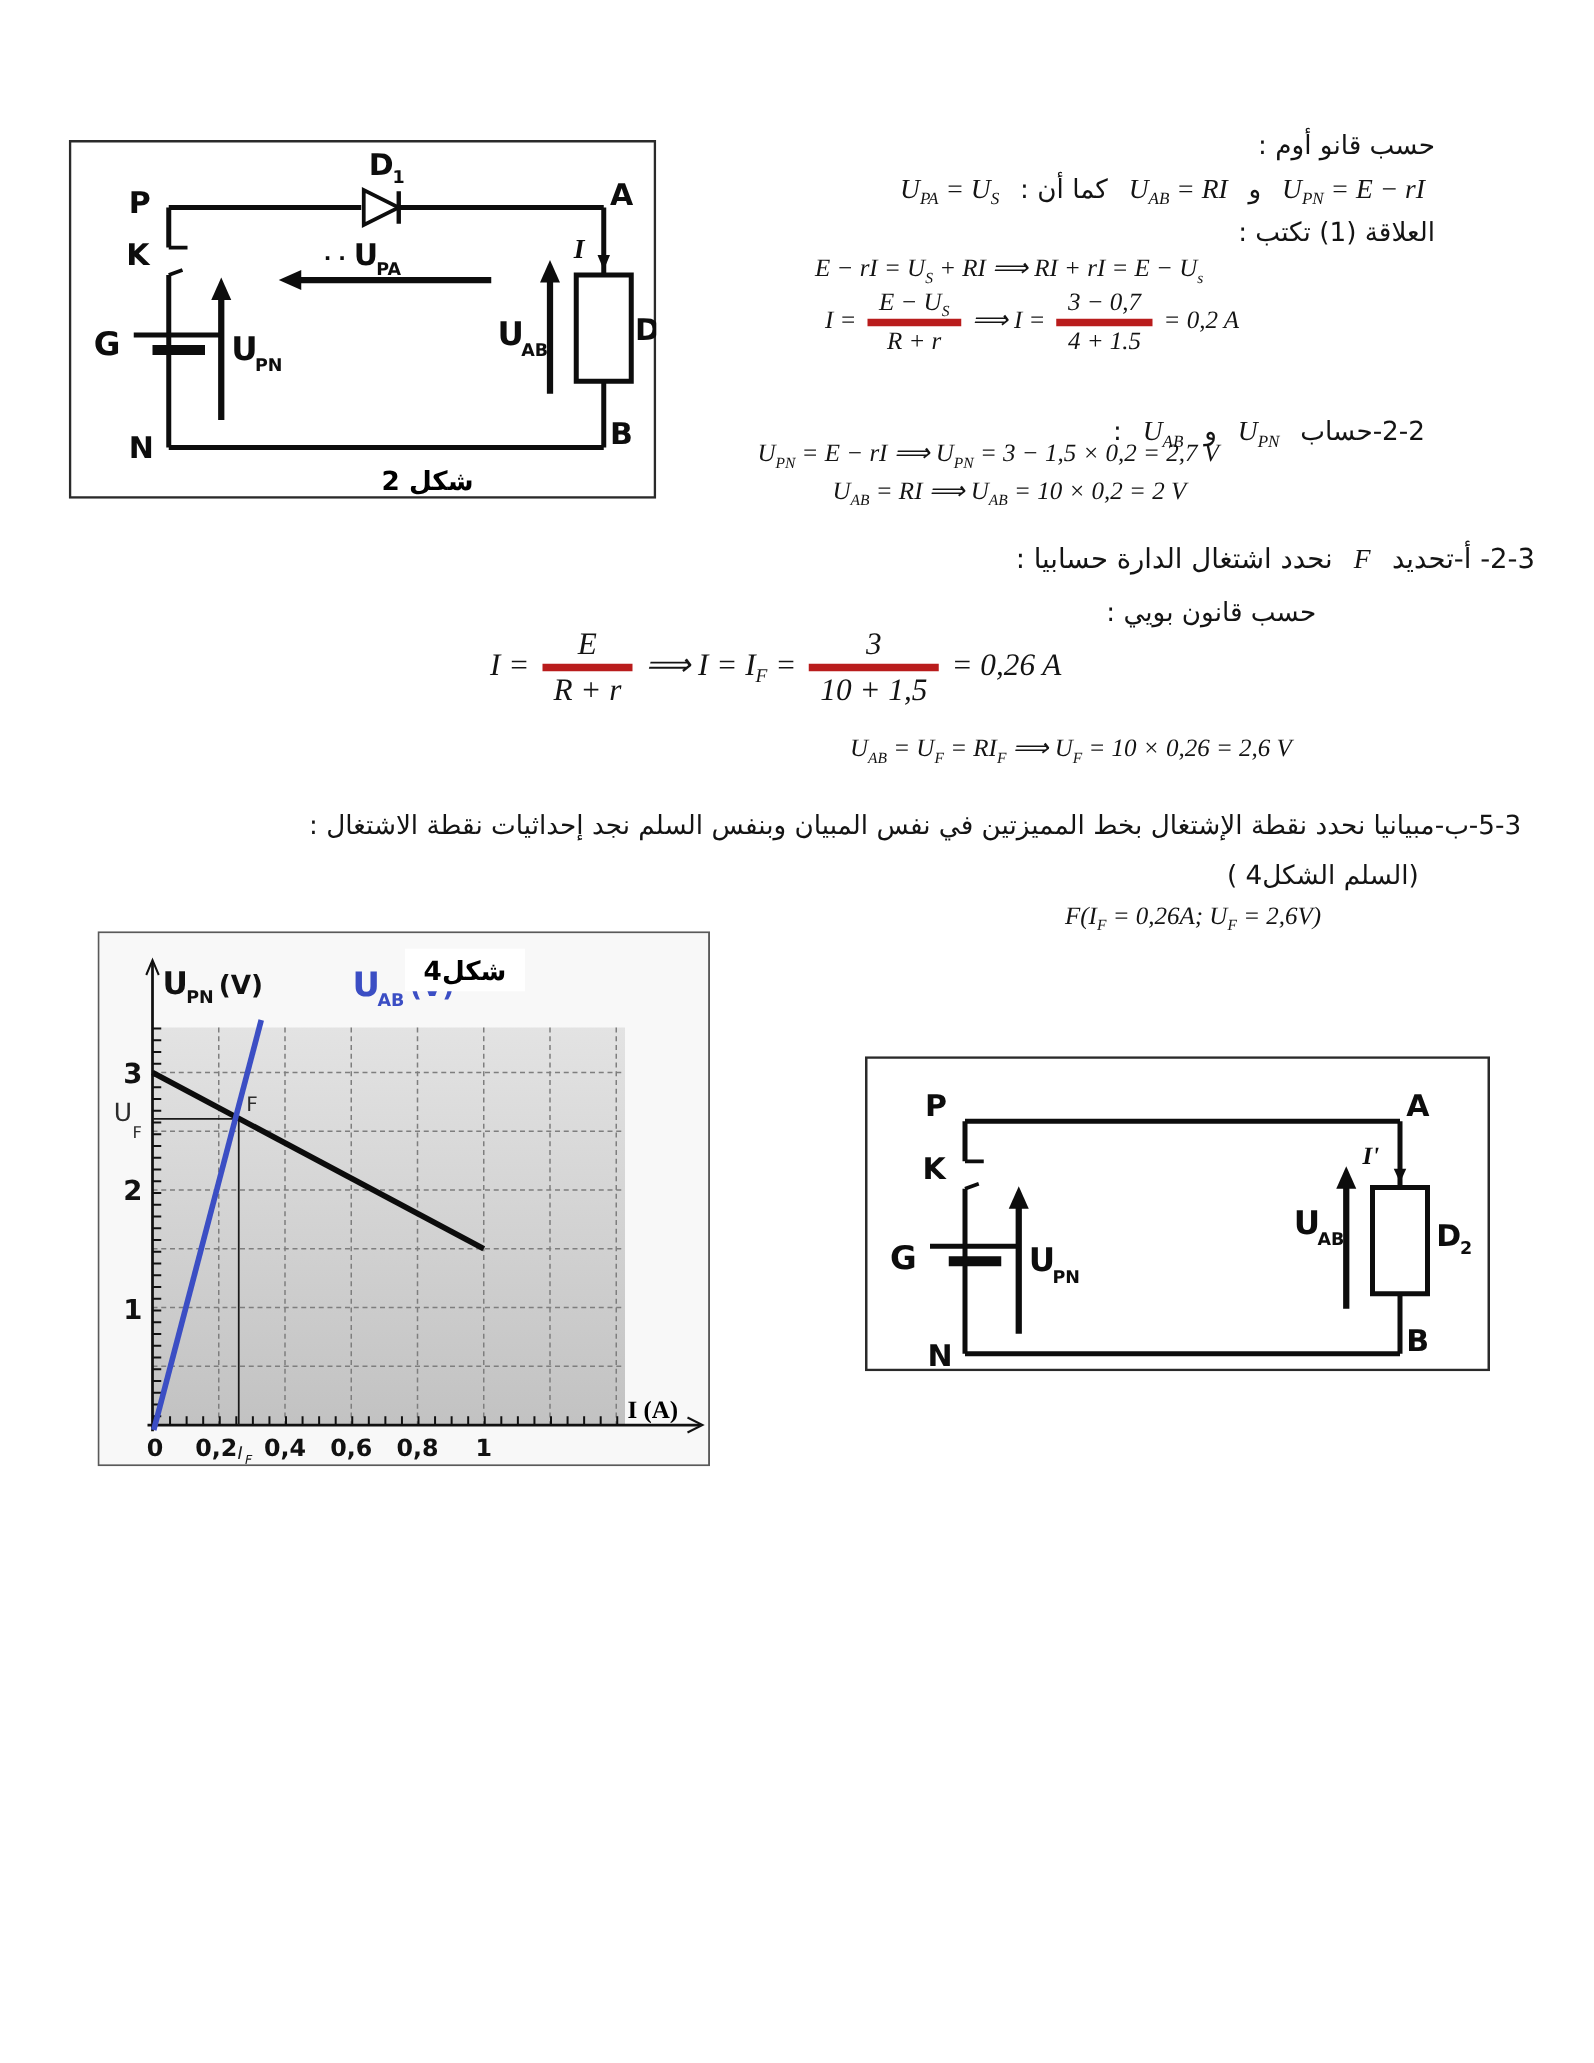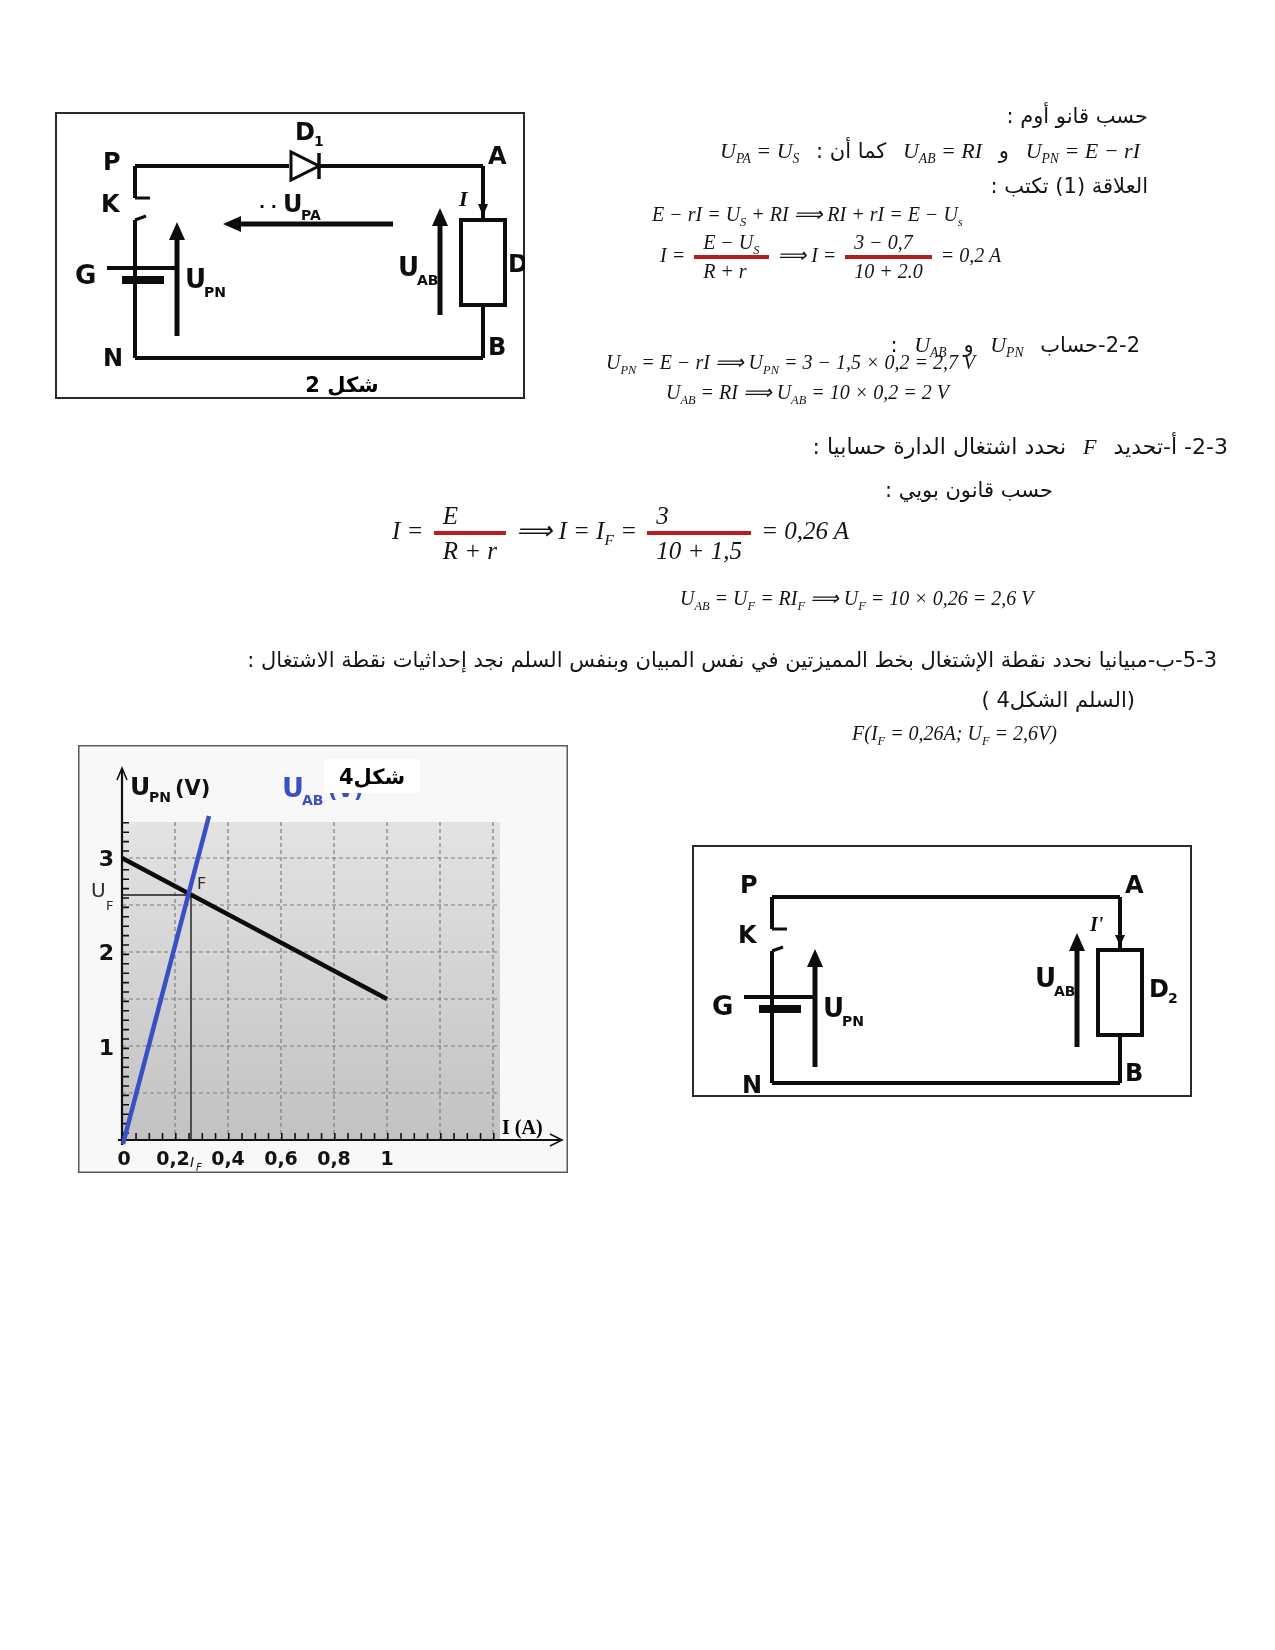--- a/index.html
+++ b/index.html
@@ -6,23 +6,23 @@
   body{width:1275px;height:1650px;position:relative;background:#ffffff;
        font-family:"DejaVu Sans",sans-serif;color:#141414;overflow:hidden}
   .abs{position:absolute}
   .ar{font-size:21px;direction:rtl;white-space:nowrap}
   .ar .math{font-size:22px}
   .ar > *{margin:0 5px}
   .math{font-family:Liberation Serif, serif;font-style:italic;white-space:nowrap}
   .eq{font-size:20px}
   .eq-big{font-size:25px}
   sub{font-size:0.62em;font-style:italic;line-height:0}
-  .frac{display:inline-block;text-align:left;vertical-align:middle;padding:0 4px}
+  .frac{display:inline-block;text-align:center;vertical-align:middle;padding:0 4px}
   .frac .num,.frac .den{display:block;padding:0 9px;line-height:1.25}
-  .frac .den{border-top:4px solid #b91c1c}
+  .frac .den{border-top:6px solid #b91c1c}
   svg text{font-family:"DejaVu Sans",sans-serif}
   .rtltext{direction:rtl;unicode-bidi:isolate}
   .serif{font-family:"Liberation Serif","DejaVu Sans",serif}
 </style>
 </head>
 <body>
 
 <svg class="abs" style="left:55px;top:112px" width="470" height="287" viewBox="0 0 470 287">
   <rect x="1" y="1" width="468" height="285" fill="#ffffff" stroke="#2a2a2a" stroke-width="2"></rect>
   <g stroke="#0d0d0d" stroke-width="4" fill="none">
@@ -93,21 +93,21 @@
   <span class="math" dir="ltr"><span>U</span><sub>PA</sub><span> = U</span><sub>S</sub></span>
 </div>
 
 <div class="abs ar" style="top:174px;right:127px">العلاقة (1) تكتب :</div>
 
 <div class="abs math eq" style="top:202px;left:652px">
   <span>E − rI = U</span><sub>S</sub><span> + RI  ⟹ RI + rI = E − U</span><sub>s</sub>
 </div>
 
 <div class="abs math eq" style="top:230px;left:660px">
-  <span>I = </span><span class="frac"><span class="num"><span>E − U</span><sub>S</sub></span><span class="den">R + r</span></span><span> ⟹ I = </span><span class="frac"><span class="num">3 − 0,7</span><span class="den">10 + 2.0</span></span><span> = 0,2 A</span>
+  <span>I = </span><span class="frac"><span class="num"><span>E − U</span><sub>S</sub></span><span class="den">R + r</span></span><span> ⟹ I = </span><span class="frac"><span class="num">3 − 0,7</span><span class="den">4 + 1.5</span></span><span> = 0,2 A</span>
 </div>
 
 <div class="abs ar" style="top:332px;right:130px">
   <span>2-2-حساب</span>
   <span class="math" dir="ltr"><span>U</span><sub>PN</sub></span>
   <span>و</span>
   <span class="math" dir="ltr"><span>U</span><sub>AB</sub></span>
   <span>:</span>
 </div>
 

